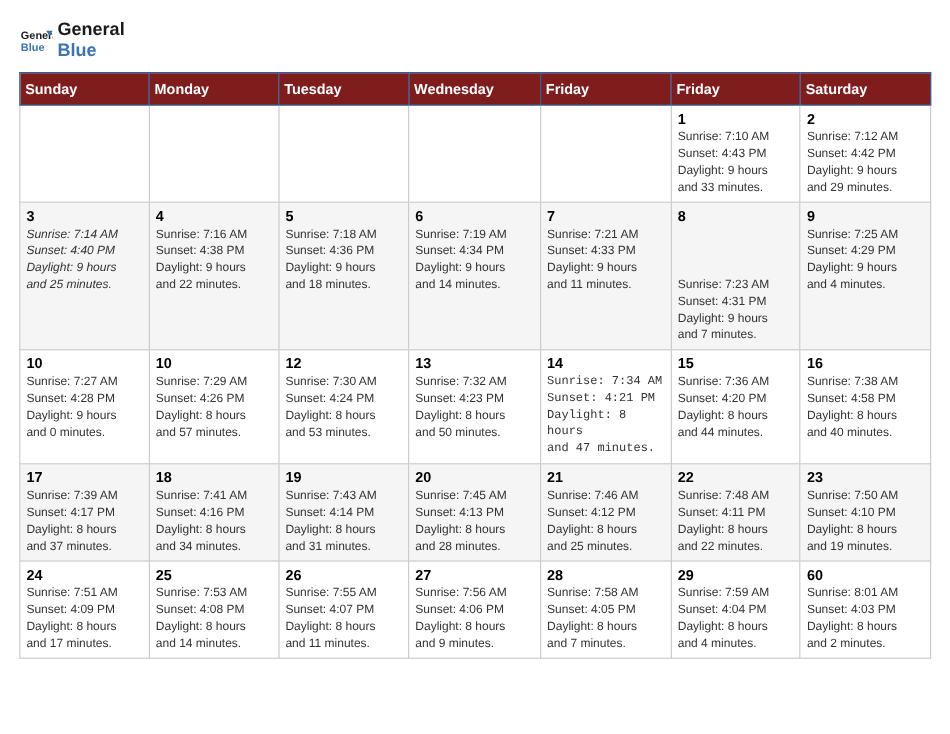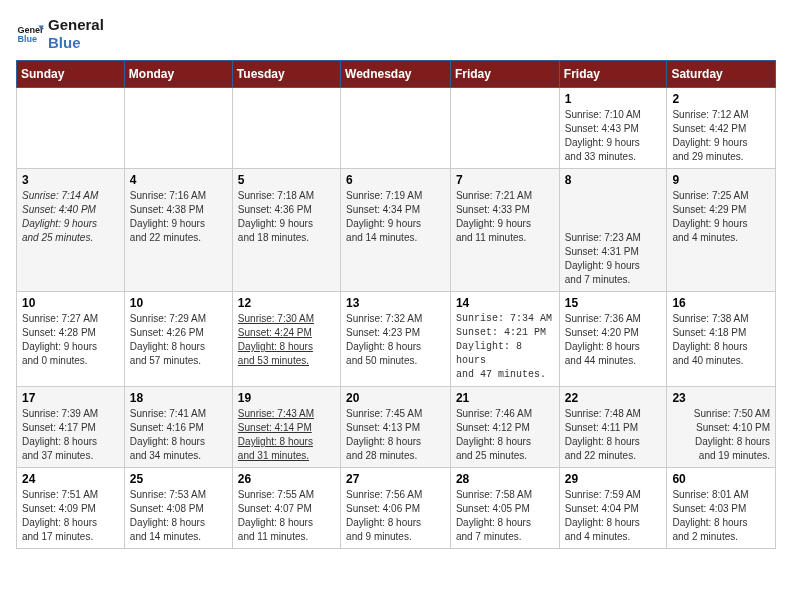--- a/index.html
+++ b/index.html
@@ -191,21 +191,21 @@
         </td>
         <td>
           <span class="day-number">10</span>
           <div class="day-info" style="white-space: pre-line;">Sunrise: 7:29 AM
 Sunset: 4:26 PM
 Daylight: 8 hours
 and 57 minutes.</div>
         </td>
         <td>
           <span class="day-number">12</span>
-          <div class="day-info" style="white-space: pre-line; text-decoration: underline;">Sunrise: 7:30 AM
+          <div class="day-info" style="white-space: pre-line;">Sunrise: 7:30 AM
 Sunset: 4:24 PM
 Daylight: 8 hours
 and 53 minutes.</div>
         </td>
         <td>
           <span class="day-number">13</span>
           <div class="day-info" style="white-space: pre-line;">Sunrise: 7:32 AM
 Sunset: 4:23 PM
 Daylight: 8 hours
 and 50 minutes.</div>
@@ -220,21 +220,21 @@
         <td>
           <span class="day-number">15</span>
           <div class="day-info" style="white-space: pre-line;">Sunrise: 7:36 AM
 Sunset: 4:20 PM
 Daylight: 8 hours
 and 44 minutes.</div>
         </td>
         <td>
           <span class="day-number">16</span>
           <div class="day-info" style="white-space: pre-line;">Sunrise: 7:38 AM
-Sunset: 4:18 PM
+Sunset: 4:58 PM
 Daylight: 8 hours
 and 40 minutes.</div>
         </td>
       </tr>
       <tr>
         <td>
           <span class="day-number">17</span>
           <div class="day-info" style="white-space: pre-line;">Sunrise: 7:39 AM
 Sunset: 4:17 PM
 Daylight: 8 hours
@@ -242,21 +242,21 @@
         </td>
         <td>
           <span class="day-number">18</span>
           <div class="day-info" style="white-space: pre-line;">Sunrise: 7:41 AM
 Sunset: 4:16 PM
 Daylight: 8 hours
 and 34 minutes.</div>
         </td>
         <td>
           <span class="day-number">19</span>
-          <div class="day-info" style="white-space: pre-line; text-decoration: underline;">Sunrise: 7:43 AM
+          <div class="day-info" style="white-space: pre-line;">Sunrise: 7:43 AM
 Sunset: 4:14 PM
 Daylight: 8 hours
 and 31 minutes.</div>
         </td>
         <td>
           <span class="day-number">20</span>
           <div class="day-info" style="white-space: pre-line;">Sunrise: 7:45 AM
 Sunset: 4:13 PM
 Daylight: 8 hours
 and 28 minutes.</div>
@@ -270,21 +270,21 @@
         </td>
         <td>
           <span class="day-number">22</span>
           <div class="day-info" style="white-space: pre-line;">Sunrise: 7:48 AM
 Sunset: 4:11 PM
 Daylight: 8 hours
 and 22 minutes.</div>
         </td>
         <td>
           <span class="day-number">23</span>
-          <div class="day-info" style="white-space: pre-line; text-align: right;">Sunrise: 7:50 AM
+          <div class="day-info" style="white-space: pre-line;">Sunrise: 7:50 AM
 Sunset: 4:10 PM
 Daylight: 8 hours
 and 19 minutes.</div>
         </td>
       </tr>
       <tr>
         <td>
           <span class="day-number">24</span>
           <div class="day-info" style="white-space: pre-line;">Sunrise: 7:51 AM
 Sunset: 4:09 PM

